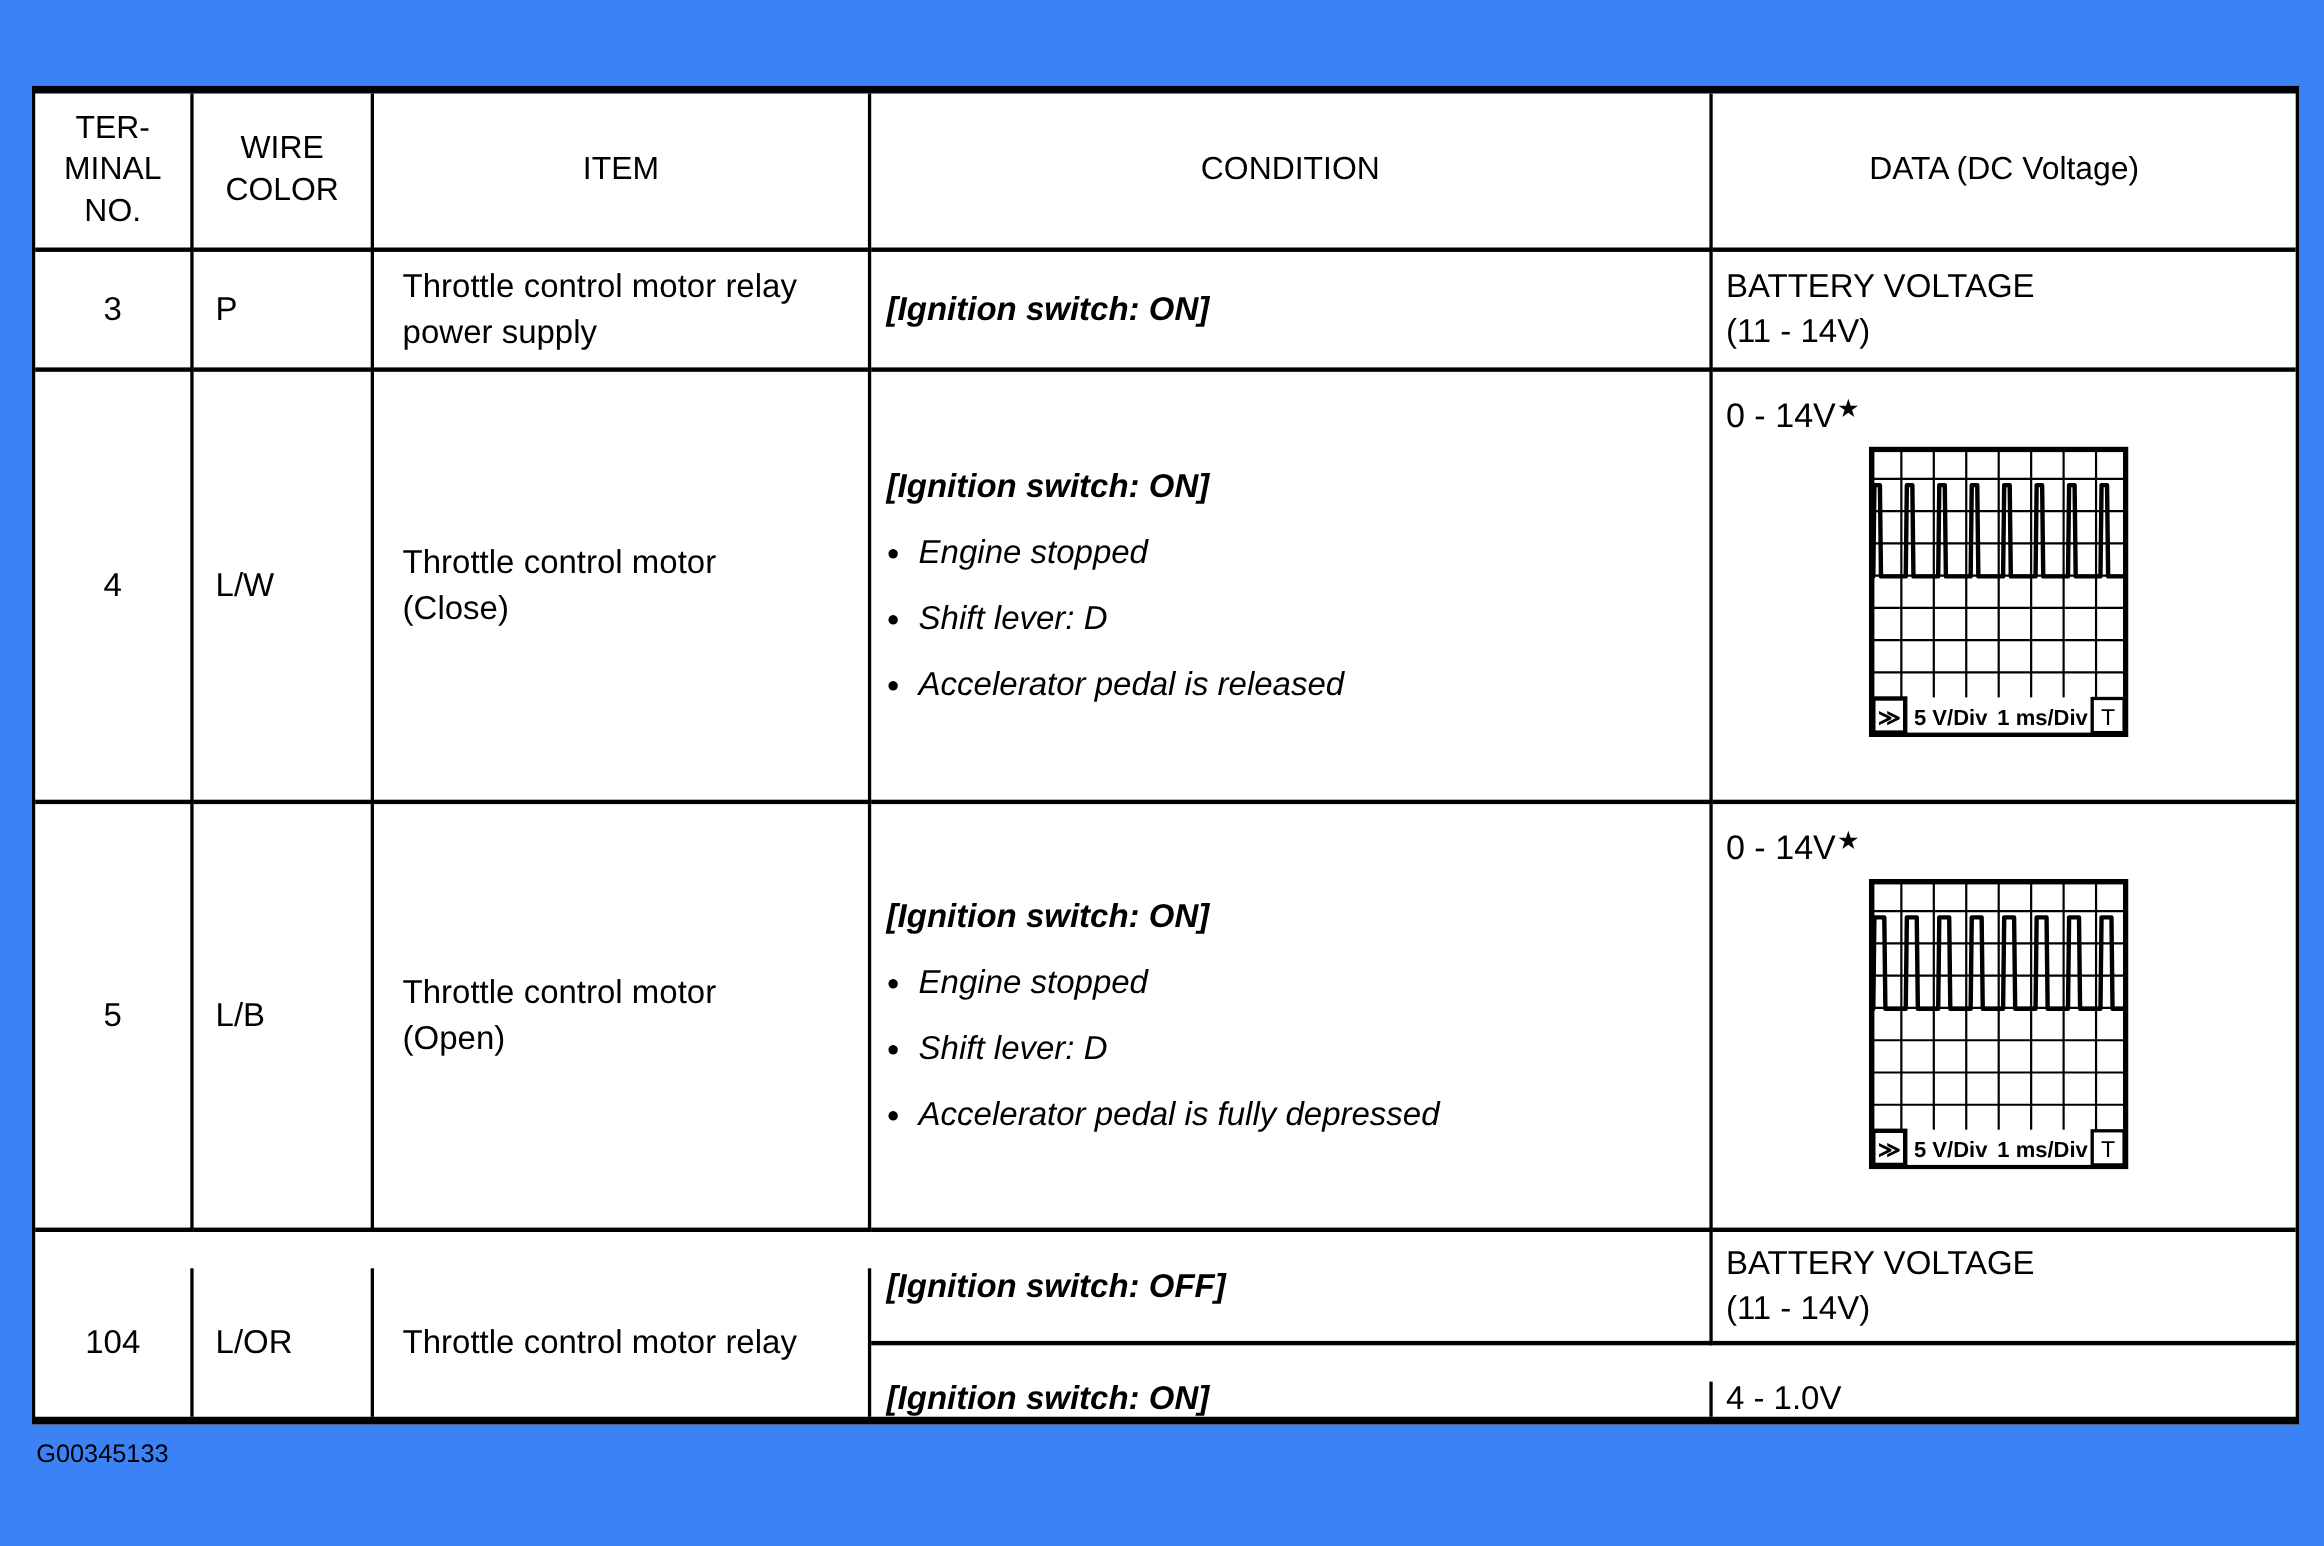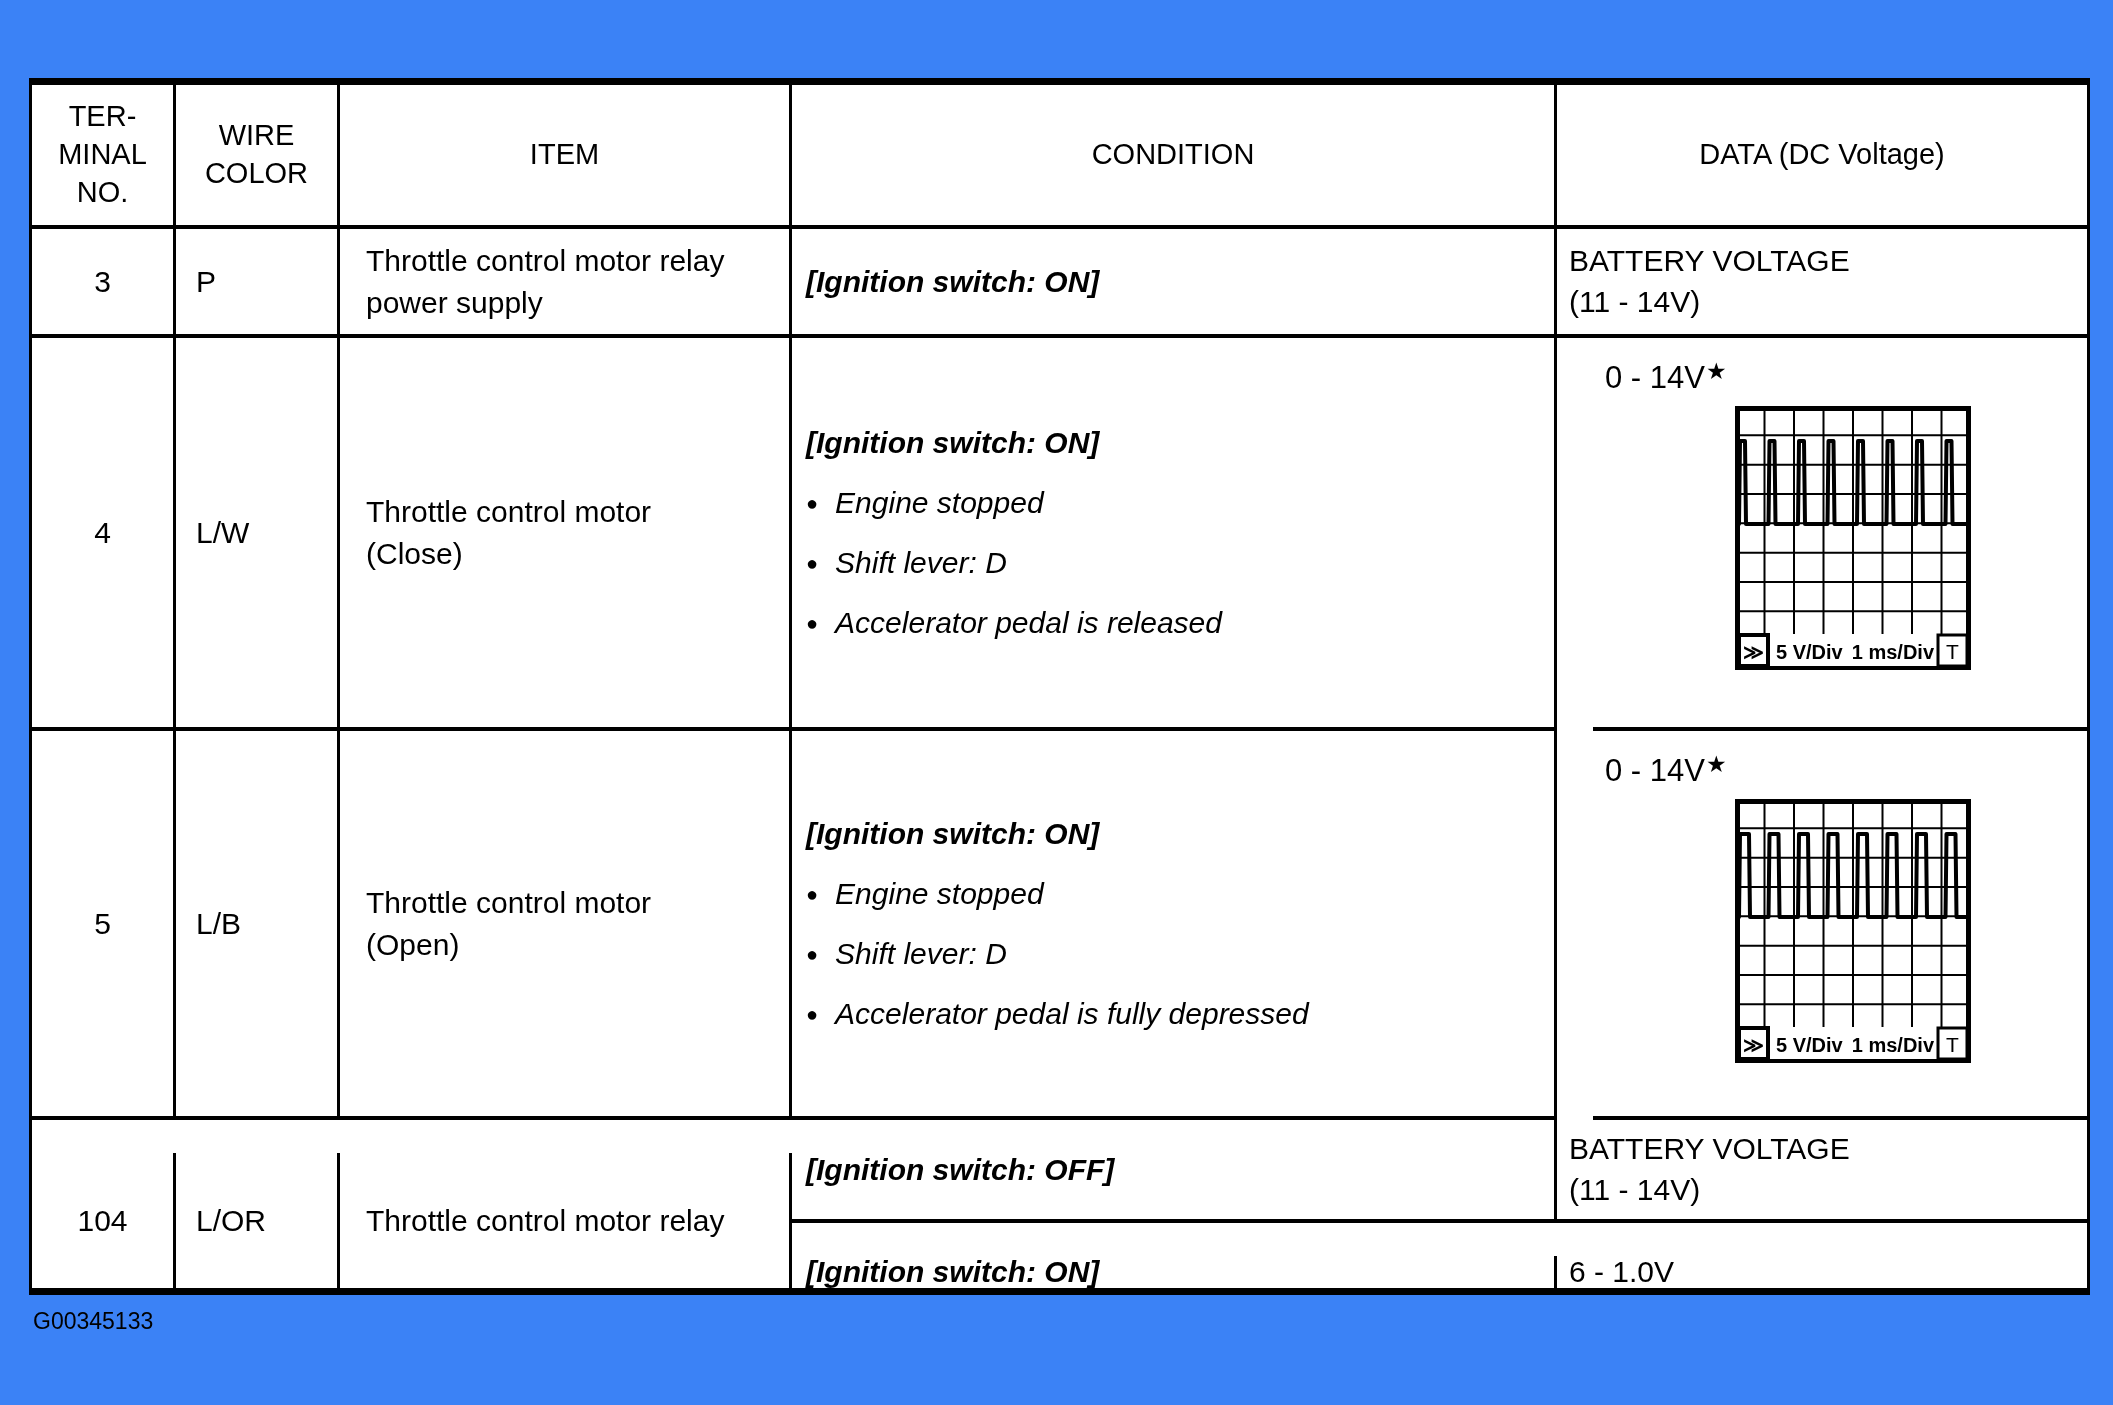--- a/index.html
+++ b/index.html
@@ -26,21 +26,21 @@
   .center{display:flex;align-items:center;justify-content:center;text-align:center;}
   .pre{white-space:pre-line;}
   .hdr{font-size:29px;line-height:1.3;}
   .item-cell{display:flex;align-items:center;padding-left:26px;line-height:1.4;}
   .wire-cell{display:flex;align-items:center;padding-left:20px;}
   .cond-cell{display:flex;flex-direction:column;justify-content:center;gap:26px;padding-left:14px;font-style:italic;}
   .bold{font-weight:bold;}
   .b-row{display:flex;align-items:center;gap:17px;}
   .dot{font-size:20px;line-height:1;}
   .data-plain{display:flex;flex-direction:column;justify-content:center;padding-left:12px;line-height:1.35;}
-  .data-scope{padding:18px 0 0 12px;margin-left:36px;}
+  .data-scope{padding:18px 0 0 12px;}
   .scope-label{font-size:31px;}
   .scope-label sup{font-size:23px;position:relative;top:2px;left:1px;}
   .scope{display:block;margin:10px 0 0 130px;}
 
   .figure-id{position:absolute;left:33px;top:1308px;font-size:23px;}
 
   
   .r1{grid-row:1;} .r2{grid-row:2;} .r3{grid-row:3;} .r4{grid-row:4;}
   .r5{grid-row:5;} .r6{grid-row:6;} .r56{grid-row:5 / span 2;}
   .c1{grid-column:1;} .c2{grid-column:2;} .c3{grid-column:3;} .c4{grid-column:4;} .c5{grid-column:5;}
@@ -145,18 +145,18 @@
     <div class="r56 c2 wire-cell no-bottom">L/OR</div>
     <div class="r56 c3 item-cell no-bottom">Throttle control motor relay</div>
     <div class="r5 c4 cond-cell">
       <span class="bold">[Ignition switch: OFF]</span>
     </div>
     <div class="r5 c5 data-plain pre last-col">BATTERY VOLTAGE
 (11 - 14V)</div>
     <div class="r6 c4 cond-cell no-bottom">
       <span class="bold">[Ignition switch: ON]</span>
     </div>
-    <div class="r6 c5 data-plain last-col no-bottom">6 - 1.0V</div>
+    <div class="r6 c5 data-plain last-col no-bottom">4 - 1.0V</div>
 
   </div>
 
   <div class="figure-id">G00345133</div>
 </div>
 
 </body></html>

